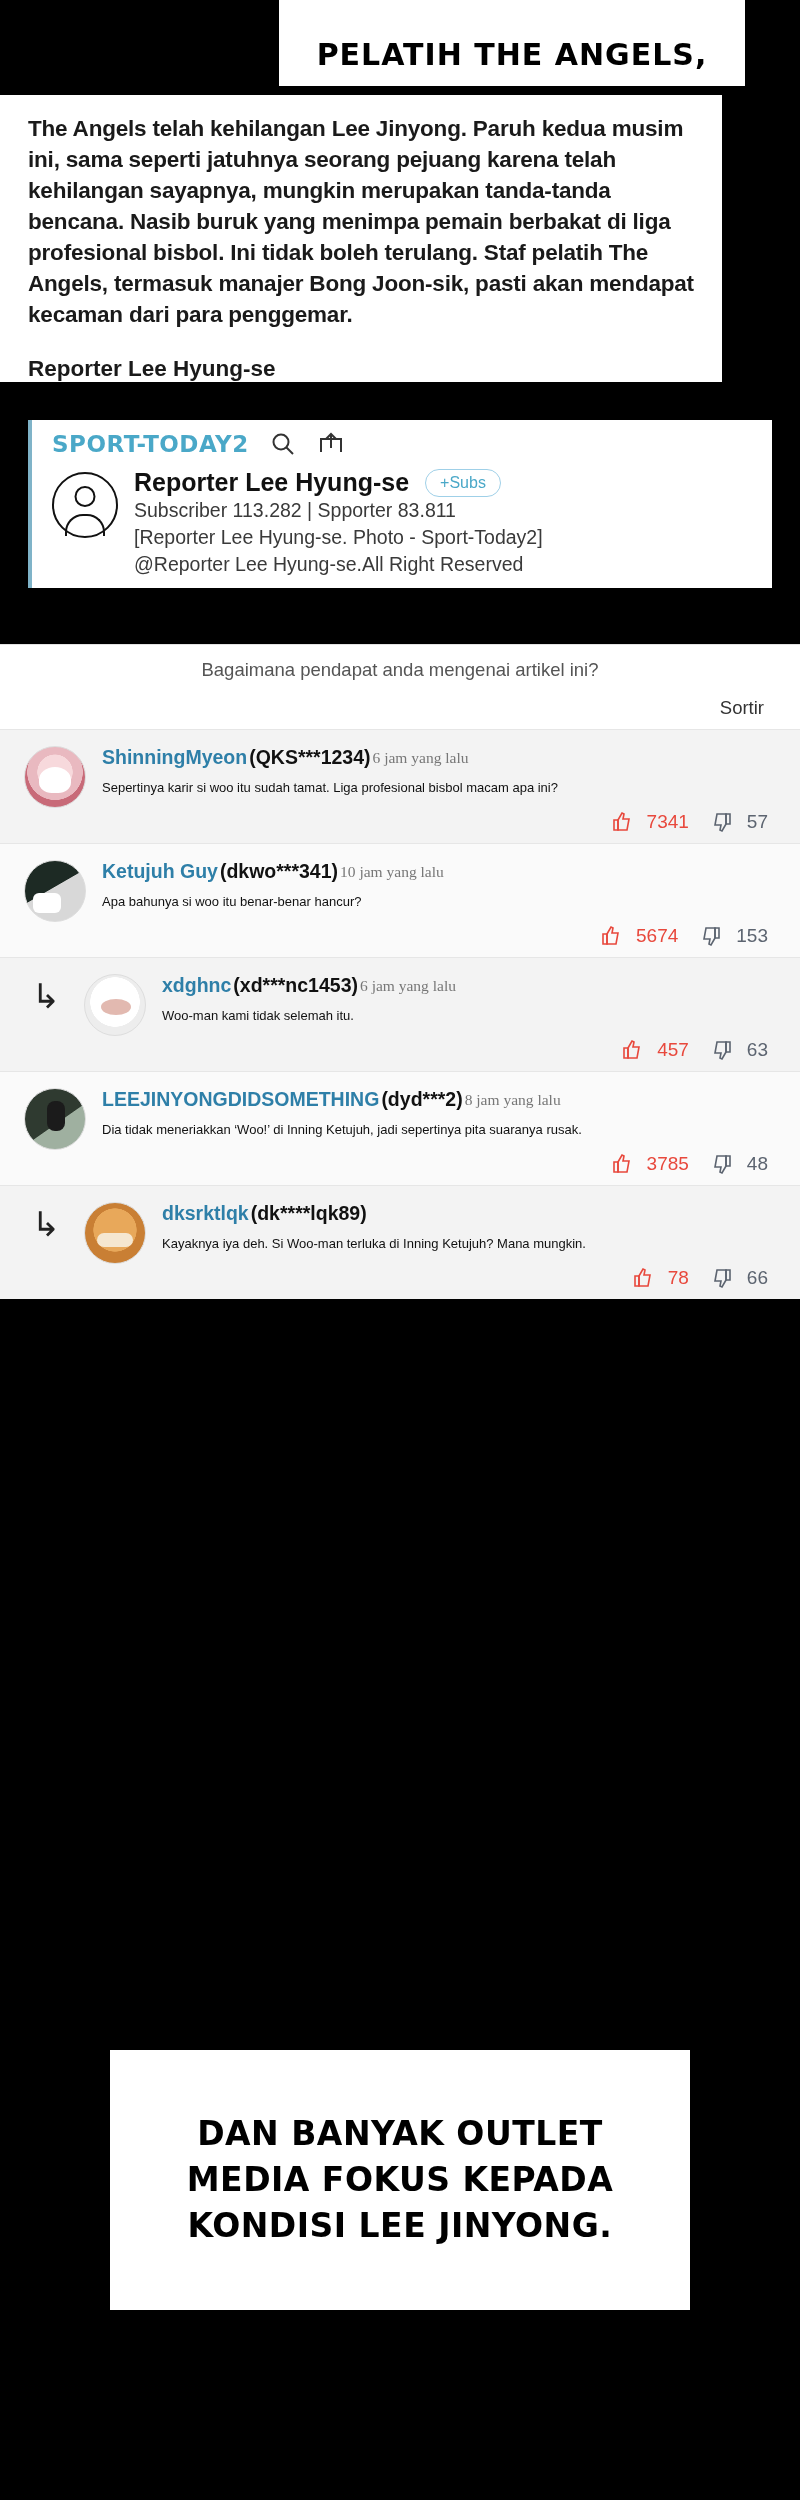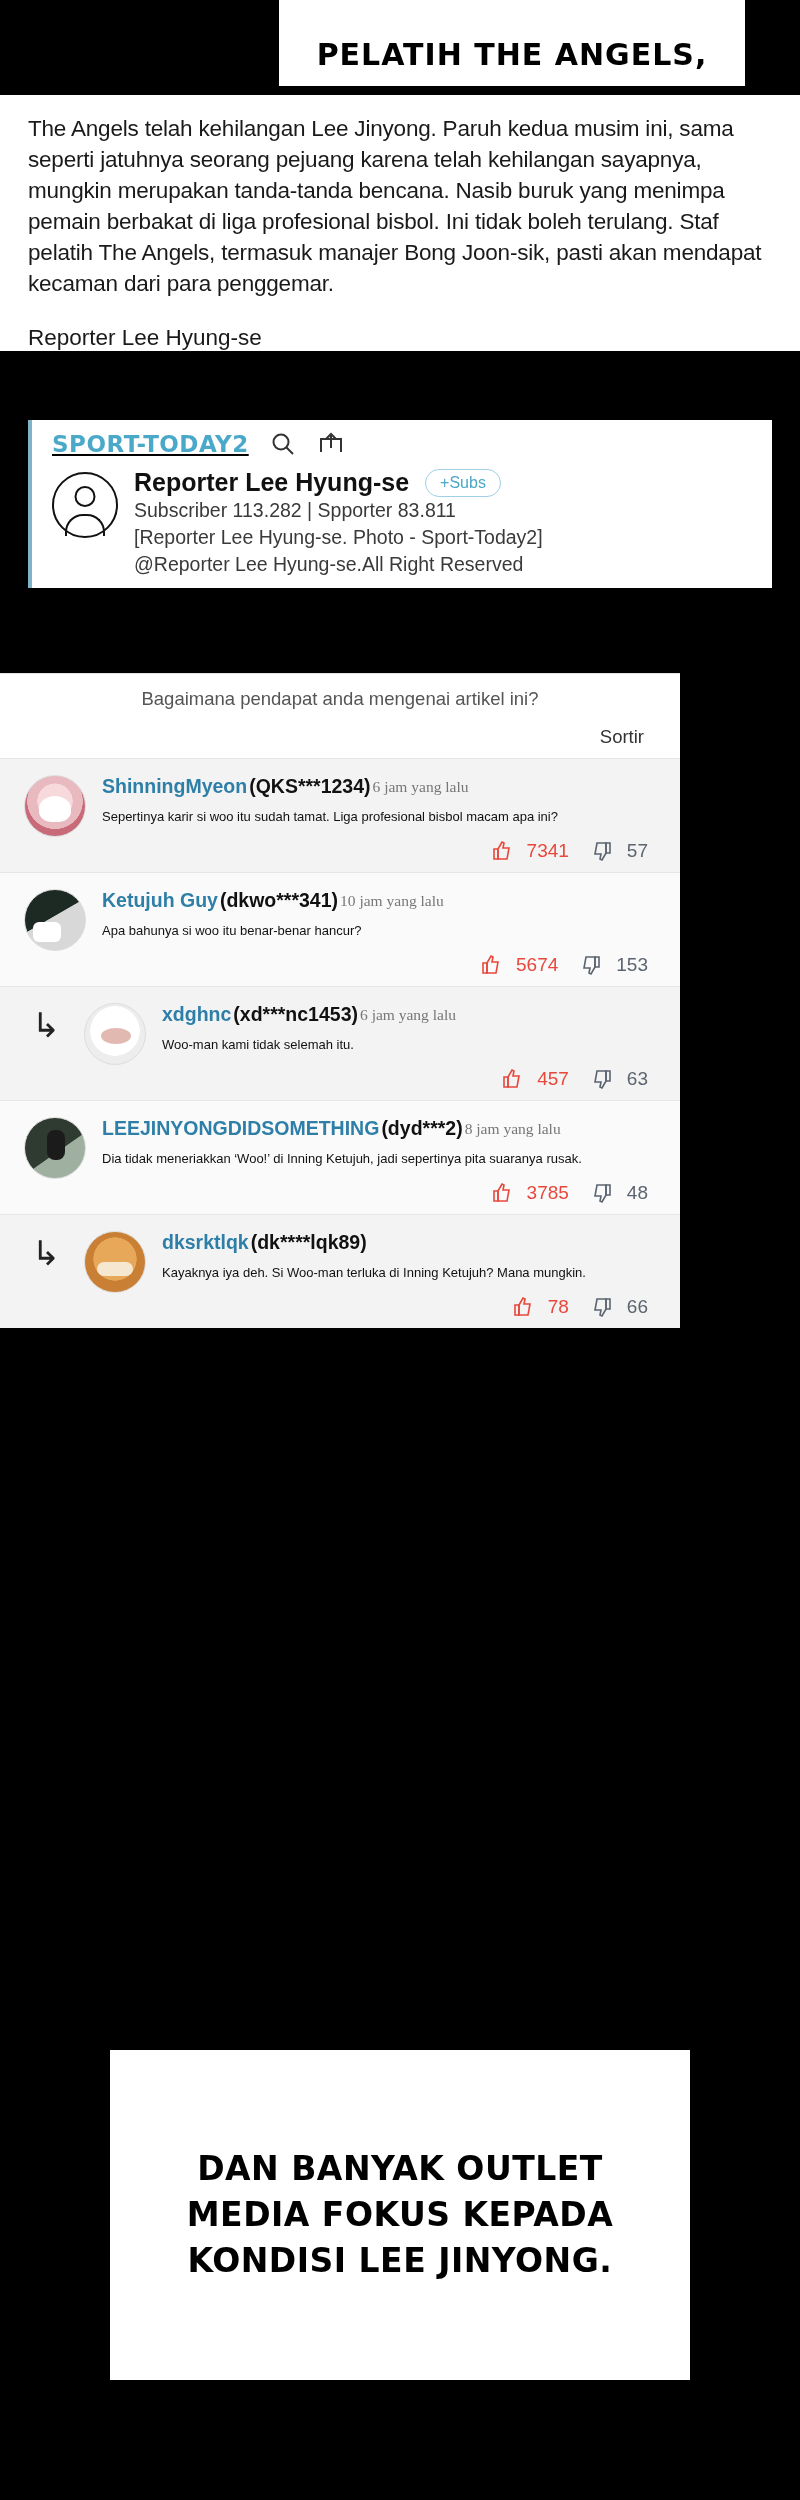--- a/index.html
+++ b/index.html
@@ -41,24 +41,25 @@
     color: #000;
     padding-bottom: 14px;
     white-space: nowrap;
   }
 
   
   .article {
     position: absolute;
     left: 0;
     top: 95px;
-    width: 800px;
+    width: 722px;
     background: #fff;
     padding: 18px 28px 0 28px;
     box-sizing: border-box;
+    font-weight: bold;
   }
   .article p.body {
     margin: 0;
     font-size: 22.5px;
     line-height: 31px;
     color: #1a1a1a;
     letter-spacing: -0.2px;
   }
   .article p.reporter {
     margin: 26px 0 0 0;
@@ -74,21 +75,20 @@
     width: 744px;
     background: #fff;
     border-left: 4px solid #7fb3c8;
     box-sizing: border-box;
     padding: 10px 0 10px 20px;
   }
   .pub-head {
     display: flex;
     align-items: center;
     gap: 21px;
-    text-decoration: underline;
   }
   .pub-logo {
     font-family: "DejaVu Sans", sans-serif;
     font-weight: bold;
     font-size: 23px;
     color: #4aa8c8;
     letter-spacing: 0.5px;
   }
   .icon-btn { cursor: default; line-height: 0; }
   .pub-main {
@@ -150,22 +150,22 @@
   .pub-line {
     font-size: 19.5px;
     color: #3a3a3a;
     line-height: 27px;
   }
 
   
   .comments {
     position: absolute;
     left: 0;
-    top: 673px;
-    width: 680px;
+    top: 644px;
+    width: 800px;
     background: #fff;
   }
   .comment-prompt {
     text-align: center;
     font-size: 18.5px;
     color: #555;
     padding: 14px 0 10px 0;
     border-top: 1px solid #e2e2e2;
   }
   .sort-row {
@@ -245,21 +245,21 @@
   }
   .vote.up { color: #e8483c; }
   .vote.down { color: #5c6470; }
 
   
   .bottom-panel {
     position: absolute;
     left: 110px;
     top: 2050px;
     width: 580px;
-    height: 330px;
+    height: 260px;
     background: #fff;
     display: flex;
     align-items: center;
     justify-content: center;
   }
   .bottom-panel .cap {
     font-family: "DejaVu Sans", sans-serif;
     font-weight: bold;
     font-size: 33px;
     line-height: 46px;

